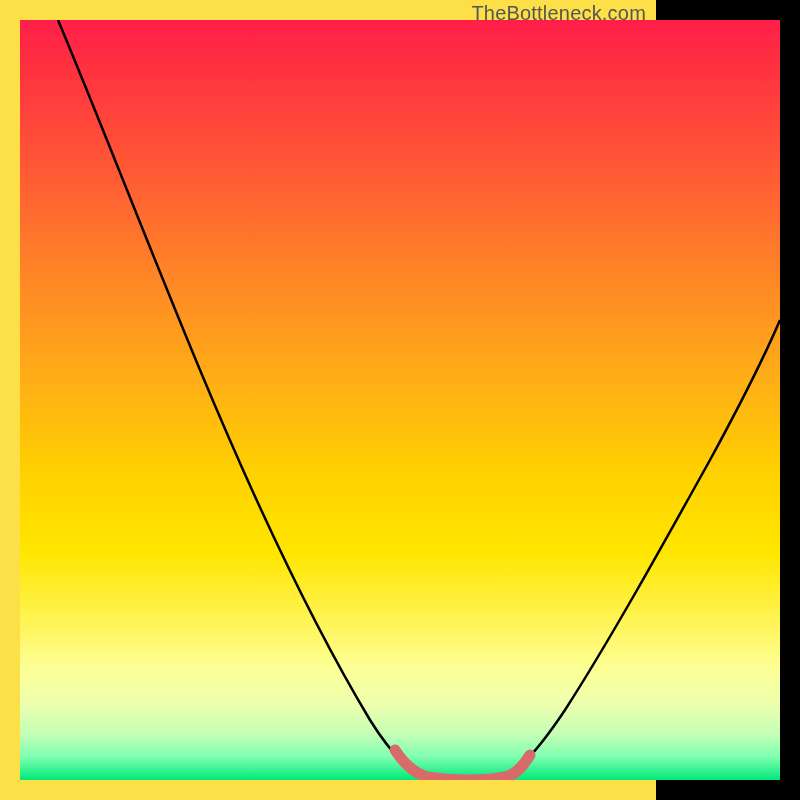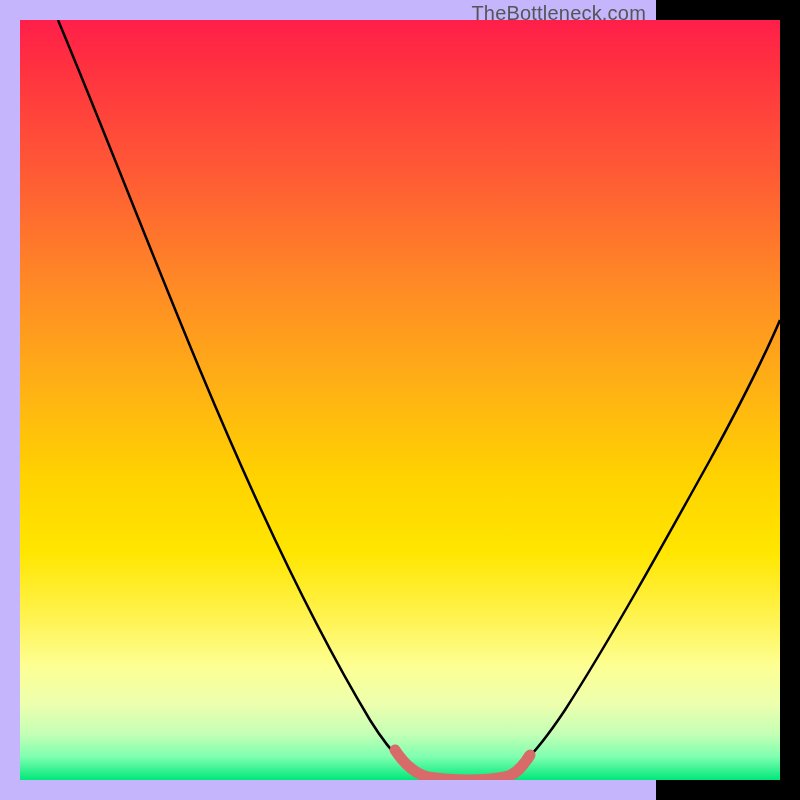--- a/index.html
+++ b/index.html
@@ -8,21 +8,21 @@
     width: 800px;
     height: 800px;
     background: #000;
     overflow: hidden;
     font-family: Arial, Helvetica, sans-serif;
   }
   .container {
     position: relative;
     width: 656px;
     height: 800px;
-    background: #c4b5fd;
+    background: #fde047;
   }
   .plot-area {
     position: absolute;
     left: 20px;
     top: 20px;
     width: 760px;
     height: 760px;
     overflow: hidden;
   }
   .gradient {

